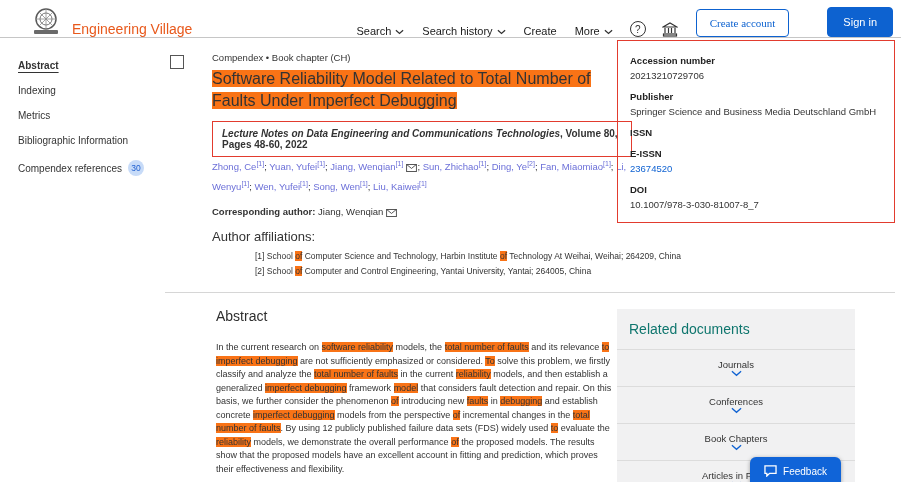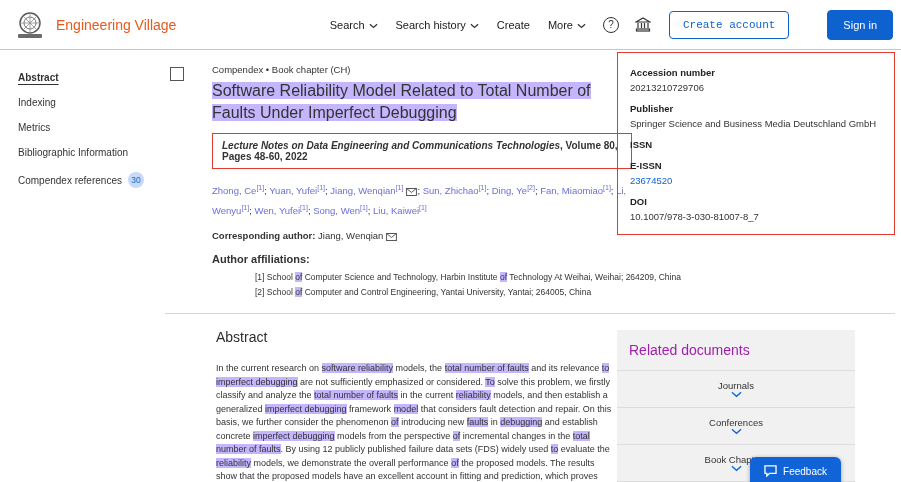--- a/index.html
+++ b/index.html
@@ -1,77 +1,77 @@
 <!DOCTYPE html>
 <html><head>
 <meta charset="utf-8">
 <style>
   * { box-sizing: border-box; margin: 0; padding: 0; }
   html,body { width: 901px; height: 482px; overflow: hidden; }
   body {
     font-family: "Liberation Sans", "DejaVu Sans", sans-serif;
     background: #fff; color: #333; position: relative; font-size: 10px;
   }
-  .hl { background: #c4b5fd; }
-
-  
-  .header { display: flex; align-items: center; height: 50px; padding: 0 8px 0 10px; border-bottom: 1px solid #c6c6c6; }
+  .hl { background: #f97316; }
+
+  
+  .header { display: flex; align-items: flex-end; height: 38px; padding: 0 8px 0 26px; border-bottom: 1px solid #c6c6c6; }
   .logo { width: 40px; height: 32px; display:flex; align-items:center; justify-content:center; }
   .brand { color: #e8591c; font-size: 14px; margin-left: 6px; white-space: nowrap; }
   .header-spacer { flex: 1; }
   .nav-item { font-size: 11px; color: #1a1a1a; margin: 0 9px; display: flex; align-items: center; gap: 4px; cursor: pointer; white-space: nowrap; }
   .chev { display: inline-flex; margin-top: 2px; }
   .icon-btn { margin: 0 8px; cursor: pointer; display: flex; align-items: center; }
   .help-circle { width: 16px; height: 16px; border: 1px solid #333; border-radius: 50%; font-size: 10px; display: flex; align-items: center; justify-content: center; color: #333; }
-  .btn-outline { border: 1px solid #0d62d0; color: #0d62d0; background: #fff; border-radius: 4px; padding: 7px 13px; font-size: 11px; margin: 0 10px; cursor: pointer; font-family: Liberation Mono, monospace; white-space: nowrap; }
+  .btn-outline { border: 1px solid #0d62d0; color: #0d62d0; background: #fff; border-radius: 4px; padding: 7px 13px; font-size: 11px; margin: 0 10px; cursor: pointer; font-family: Liberation Serif, serif; white-space: nowrap; }
   .btn-primary { border: 1px solid #0d62d0; background: #0d62d0; color: #fff; border-radius: 4px; padding: 8px 15px; font-size: 11px; cursor: pointer; font-family: inherit; white-space: nowrap; margin-left: 28px; }
 
   
   .layout { display: grid; grid-template-columns: 165px 452px 1fr; padding-right: 6px; }
 
   
   .sidebar { grid-row: 1 / 4; padding: 22px 0 0 18px; }
   .side-item { margin-bottom: 14px; font-size: 10px; color: #333; cursor: pointer; display: flex; align-items: center; gap: 6px; }
   .side-item.active .side-label { font-weight: bold; text-decoration: underline; text-underline-offset: 3px; }
   .badge { background: #c7dbf8; color: #1f5fd0; border-radius: 50%; min-width: 16px; height: 16px; font-size: 8.5px; display: inline-flex; align-items: center; justify-content: center; }
 
   
   .record-row { display: flex; gap: 28px; padding-top: 14px; padding-left: 5px; }
   .checkbox { width: 14px; height: 14px; border: 1.5px solid #555; background: #fff; margin-top: 3px; flex: none; cursor: pointer; }
   .doc-meta { font-size: 9.5px; color: #333; margin-bottom: 5px; }
   .title { font-size: 16px; line-height: 1.35; max-width: 412px; color: #333; font-weight: 400; margin: 2px 0 10px; }
-  .source-box { border: 1px solid #e23b2e; padding: 6px 9px; font-size: 10px; font-weight: bold; margin-bottom: 12px; display: inline-block; max-width: 420px; }
+  .source-box { border: 1px solid #e23b2e; padding: 6px 9px; font-size: 10px; font-weight: bold; display: inline-block; max-width: 420px; }
   .src-italic { font-style: italic; }
   .authors { font-size: 9.5px; line-height: 2.1; max-width: 432px; }
   .author-link { color: #6b6fd8; cursor: pointer; text-decoration: none; }
   .authors sup, .author-sup { font-size: 7px; color: #6b6fd8; }
   .author-sep { color: #333; }
   .env-icon { margin-left: 3px; vertical-align: middle; }
   .corresponding { font-size: 9.5px; margin: 9px 0 12px; }
   .corr-label { font-weight: bold; }
-  .affil-label { font-weight: bold; font-size: 11px; margin-bottom: 5px; }
+  .affil-label { font-weight: normal; font-size: 13px; margin-bottom: 5px; }
   .affil { font-size: 8.5px; line-height: 1.7; color: #333; white-space: nowrap; padding-left: 43px; }
 
   
   .details-box { border: 1.5px solid #e23b2e; padding: 4px 12px 12px; margin-top: 2px; font-size: 9.5px; align-self: start; }
   .d-label { font-weight: bold; margin-top: 10px; color: #222; }
   .d-value { margin-top: 4px; color: #333; }
   .link-blue { color: #0f62d2; cursor: pointer; }
 
   
   .full-divider { grid-column: 2 / 4; border-top: 1px solid #d6d6d6; margin-top: 14px; }
 
   
   .abstract-sec { padding-left: 51px; padding-top: 15px; }
   .abs-heading { font-size: 14px; font-weight: 400; color: #2e2e2e; margin-bottom: 17px; }
   .abs-text { font-size: 9px; line-height: 1.5; max-width: 399px; color: #333; }
 
   
   .related-panel { background: #f1f1f2; width: 238px; margin-top: 16px; height: 204px; display: flex; flex-direction: column; overflow: hidden; }
-  .rel-heading { font-size: 14px; font-weight: 400; color: #a21caf; padding: 12px 12px 12px; }
+  .rel-heading { font-size: 14px; font-weight: 400; color: #0f766e; padding: 12px 12px 12px; }
   .rel-row { display: flex; justify-content: space-between; align-items: center; padding: 9px 12px; border-top: 1px solid #dcdcdc; font-size: 9.5px; color: #333; cursor: pointer; flex-direction: column; }
   .rel-chev { color: #0f62d2; display: inline-flex; }
 
   
   .feedback-btn { position: absolute; right: 60px; bottom: -9px; background: #1064d8; color: #fff; border: none; border-radius: 6px; padding: 8px 14px 14px; font-size: 10px; display: flex; gap: 6px; align-items: center; cursor: pointer; font-family: inherit; box-shadow: 0 1px 4px rgba(0,0,0,.35); z-index: 5; }
 </style>
 </head>
 <body>
 
 <header class="header">

